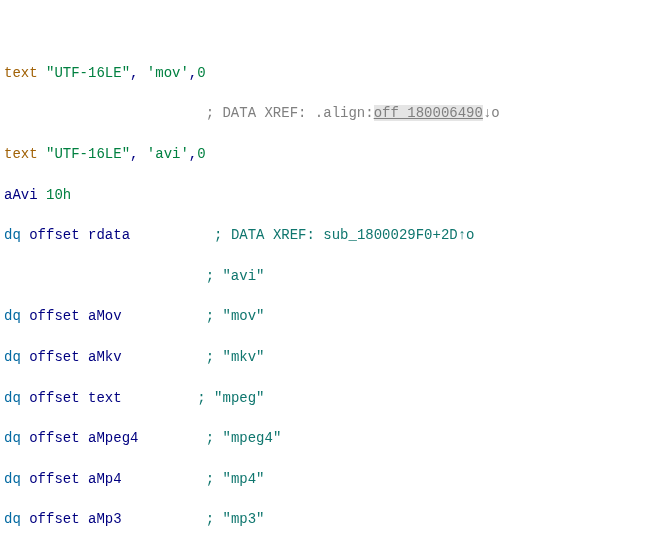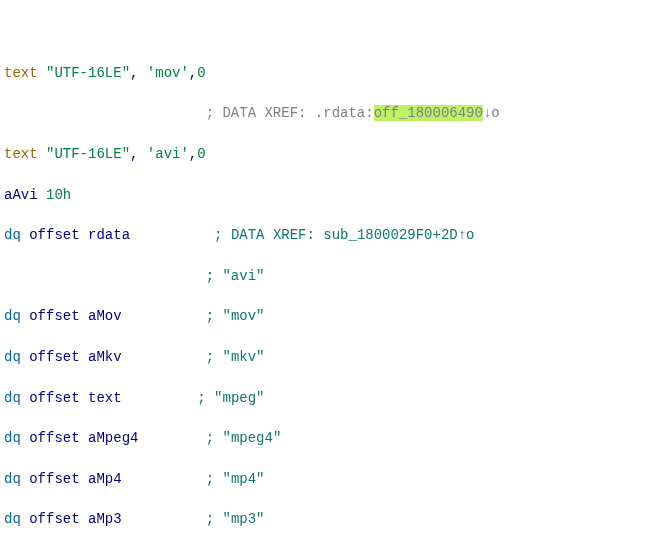--- a/index.html
+++ b/index.html
@@ -18,31 +18,31 @@
   .kw-text { color: #a16207; }
   .kw-align { color: #000080; }
   .kw-size { color: #0369a1; margin-top: 21px; }
   .kw-offset { color: #000080; margin-top: 21px; }
   .name { color: #000080; }
   .str { color: #008040; }
   .num { color: #008040; }
   .comment { color: #0f766e; }
   .xref-prefix { color: #808080; }
   .xref-section { color: #808080; }
-  .xref-link { color: #808080; background: #bef264; }
+  .xref-link { color: #808080; background: #e5e5e5; text-decoration: underline; }
   .xref-arrow { color: #808080; }
   .xref-tail { color: #808080; }
   .punct { color: #000080; }
 </style>
 </head>
 <body>
 
 
 <span class="line"><span class="kw-text">text</span> <span class="str">"UTF-16LE"</span><span class="punct">, </span><span class="str">'mov'</span><span class="punct">,</span><span class="num">0</span></span>
-<span class="line"><span>                        </span><span class="xref-prefix">; DATA XREF: </span><span class="xref-section">.rdata:</span><span class="xref-link">off_180006490</span><span class="xref-arrow">↓</span><span class="xref-tail">o</span></span>
+<span class="line"><span>                        </span><span class="xref-prefix">; DATA XREF: </span><span class="xref-section">.align:</span><span class="xref-link">off_180006490</span><span class="xref-arrow">↓</span><span class="xref-tail">o</span></span>
 <span class="line"><span class="kw-text">text</span> <span class="str">"UTF-16LE"</span><span class="punct">, </span><span class="str">'avi'</span><span class="punct">,</span><span class="num">0</span></span>
 <span class="line"><span class="kw-align">aAvi</span><span> </span><span class="num">10h</span></span>
 <span class="line"><span class="kw-size">dq</span> <span class="kw-offset">offset</span> <span class="name">rdata</span>          <span class="comment">; DATA XREF: sub_1800029F0+2D↑o</span></span>
 <span class="line"><span>                        </span><span class="comment">; "avi"</span></span>
 <span class="line"><span class="kw-size">dq</span> <span class="kw-offset">offset</span> <span class="name">aMov</span>          <span class="comment">; "mov"</span></span>
 <span class="line"><span class="kw-size">dq</span> <span class="kw-offset">offset</span> <span class="name">aMkv</span>          <span class="comment">; "mkv"</span></span>
 <span class="line"><span class="kw-size">dq</span> <span class="kw-offset">offset</span> <span class="name">text</span>         <span class="comment">; "mpeg"</span></span>
 <span class="line"><span class="kw-size">dq</span> <span class="kw-offset">offset</span> <span class="name">aMpeg4</span>        <span class="comment">; "mpeg4"</span></span>
 <span class="line"><span class="kw-size">dq</span> <span class="kw-offset">offset</span> <span class="name">aMp4</span>          <span class="comment">; "mp4"</span></span>
 <span class="line"><span class="kw-size">dq</span> <span class="kw-offset">offset</span> <span class="name">aMp3</span>          <span class="comment">; "mp3"</span></span>

